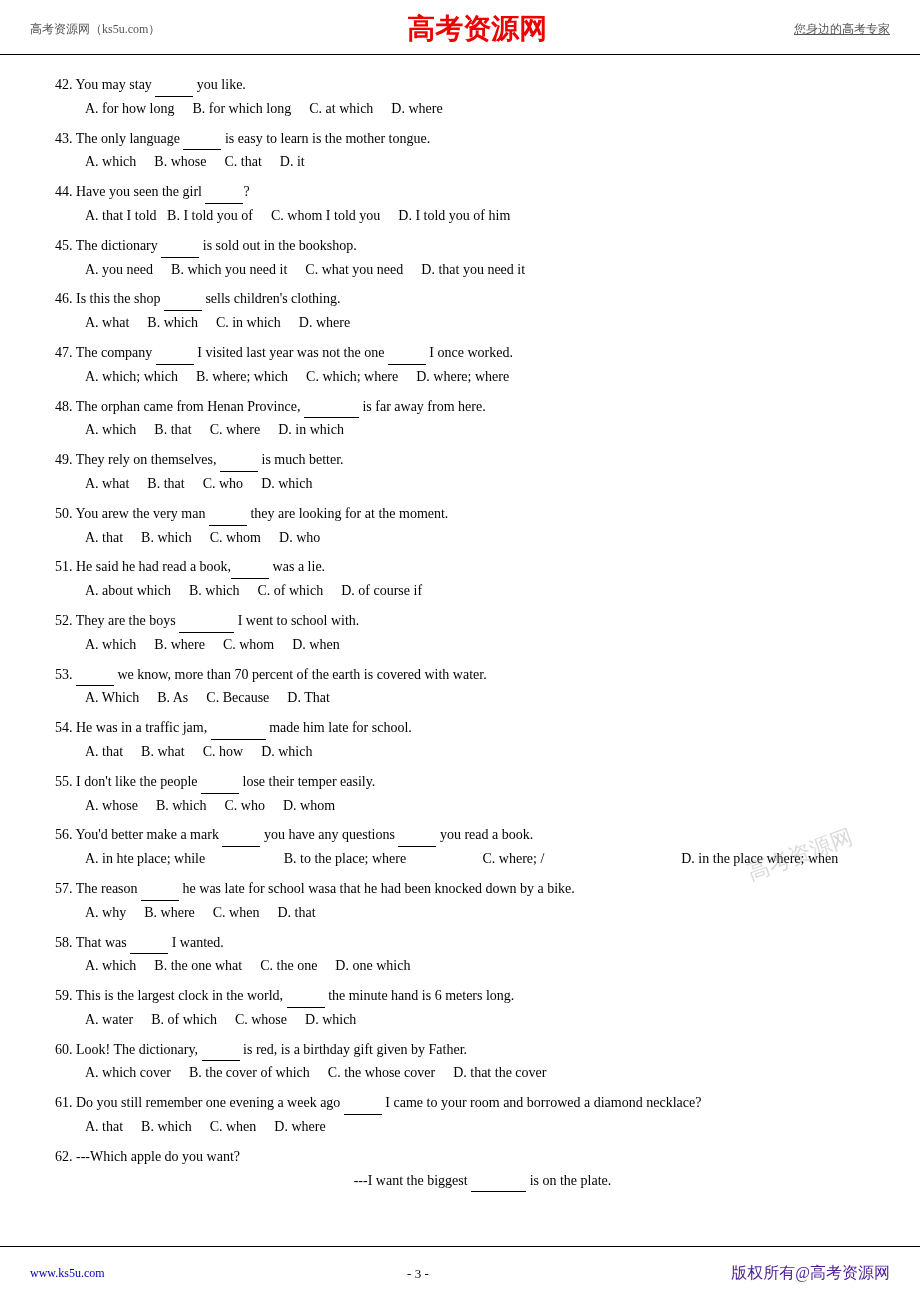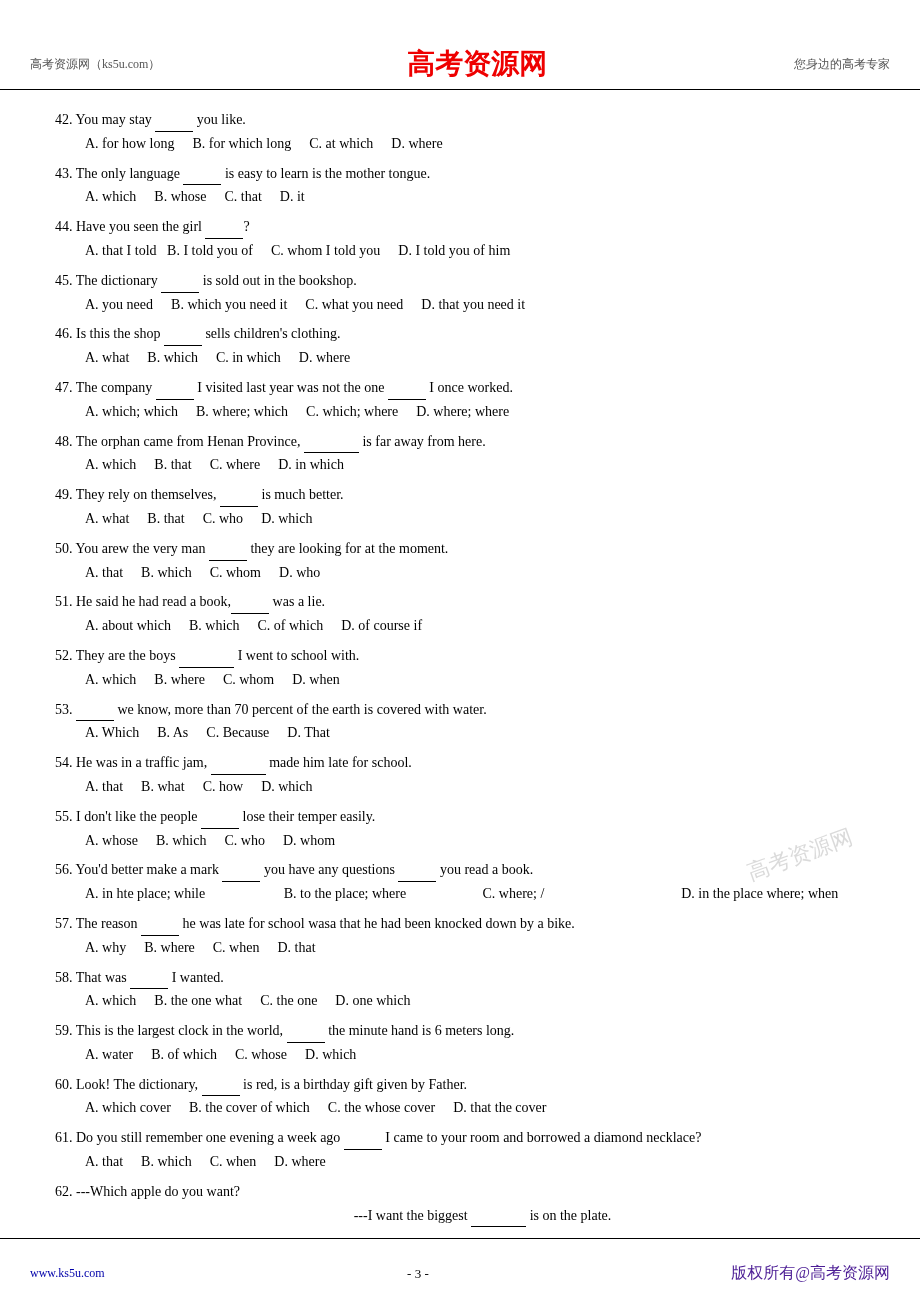--- a/index.html
+++ b/index.html
@@ -11,35 +11,35 @@
       font-size: 14px;
       color: #000;
       position: relative;
     }
     .header {
       display: flex;
       justify-content: space-between;
       align-items: center;
       padding: 10px 30px 6px 30px;
       border-bottom: 1px solid #000;
-      margin-top: 35px;
     }
     .header-left {
       font-size: 12px;
       color: #555;
     }
     .header-center {
       font-size: 28px;
       font-weight: bold;
       color: #e00;
       font-family: "SimHei", "黑体", sans-serif;
     }
     .header-right {
       font-size: 12px;
       color: #555;
+      text-decoration: underline;
     }
     .content {
       padding: 18px 40px 20px 55px;
     }
     .question-block {
       margin-bottom: 6px;
     }
     .question-line {
       line-height: 1.7;
       font-size: 14px;
@@ -60,21 +60,21 @@
       line-height: 1.7;
       font-size: 14px;
     }
     .footer {
       position: absolute;
       bottom: 18px;
       left: 0; right: 0;
       display: flex;
       justify-content: space-between;
       align-items: center;
-      padding: 24px 30px 0 30px;
+      padding: 16px 30px 0 30px;
       border-top: 1px solid #000;
     }
     .footer-left { color: #00a; font-size: 12px; }
     .footer-center { font-size: 13px; color: #000; }
     .footer-right { font-size: 16px; color: #4c1d95; }
     .blank { display: inline-block; width: 38px; border-bottom: 1px solid #000; text-align: center; vertical-align: bottom; }
     .blank-lg { display: inline-block; width: 55px; border-bottom: 1px solid #000; text-align: center; vertical-align: bottom; }
     .red { color: #e00; }
     .watermark {
       position: absolute;

